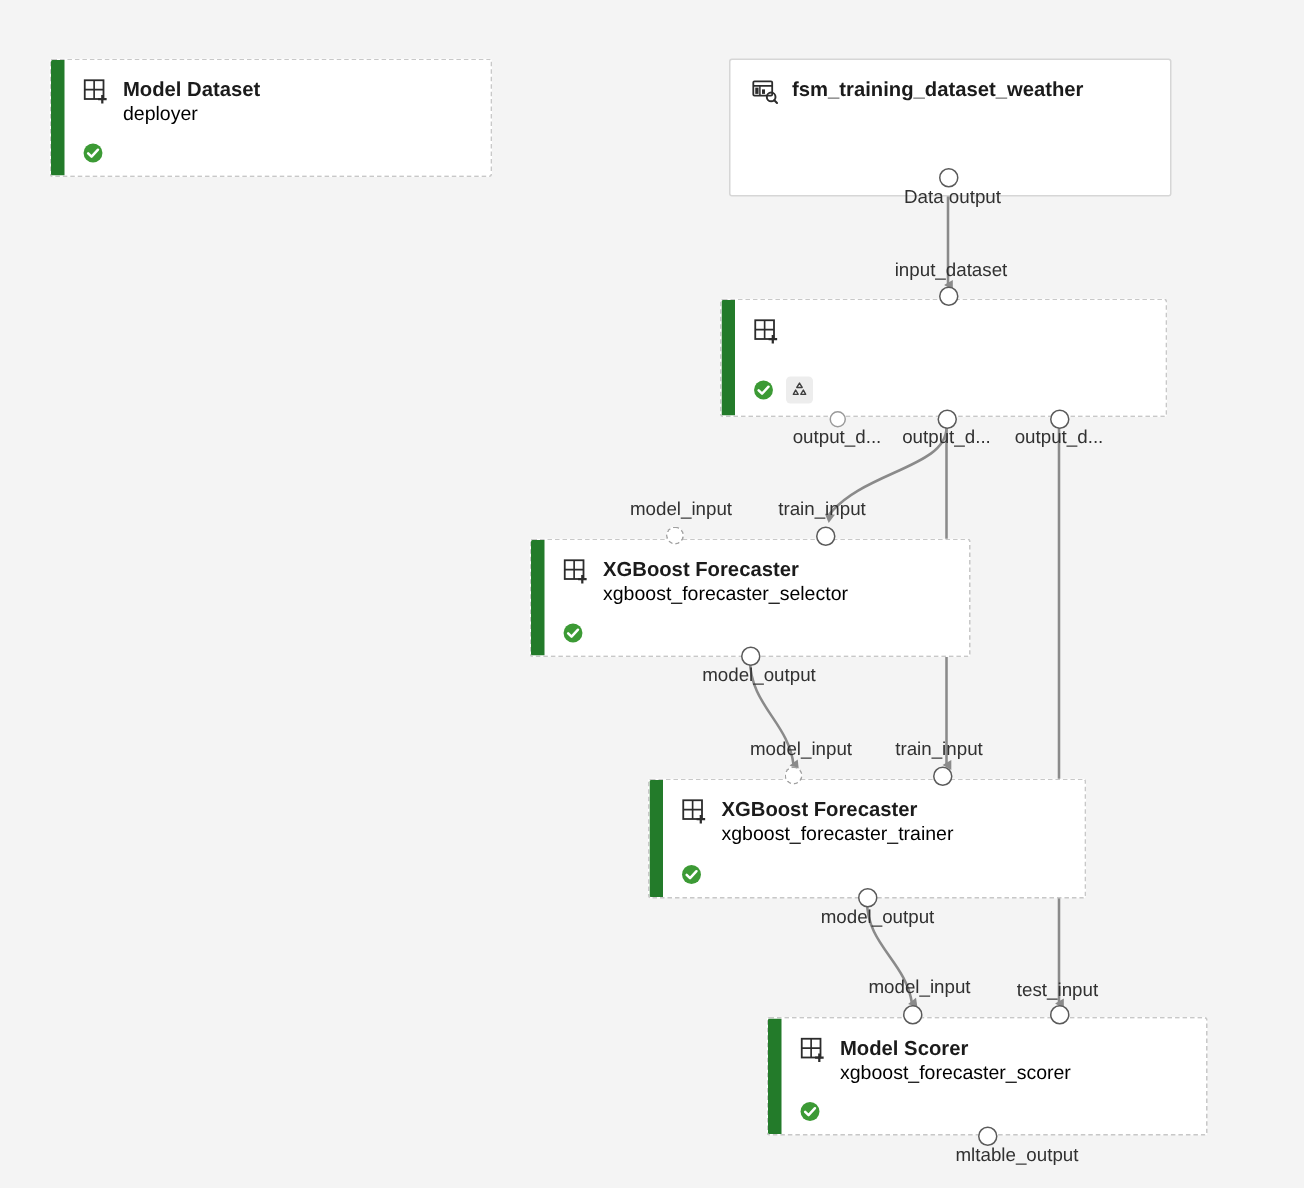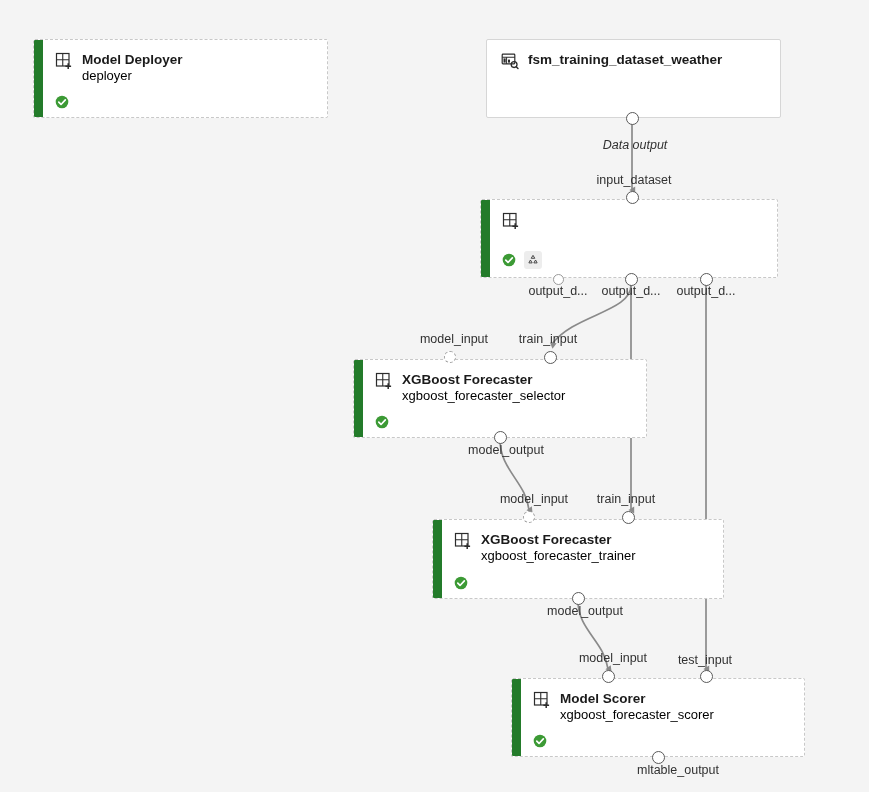--- a/index.html
+++ b/index.html
@@ -198,34 +198,34 @@
           <span class="node-icon">
             <svg viewBox="0 0 18 18" width="18" height="18">
               <rect x="1.5" y="1.5" width="12.5" height="12.5" fill="none" stroke="#2c2c2c" stroke-width="1.2"></rect>
               <line x1="7.75" y1="1.5" x2="7.75" y2="14" stroke="#2c2c2c" stroke-width="1.1"></line>
               <line x1="1.5" y1="7.75" x2="14" y2="7.75" stroke="#2c2c2c" stroke-width="1.1"></line>
               <line x1="13.2" y1="11.3" x2="13.2" y2="17" stroke="#2c2c2c" stroke-width="1.5"></line>
               <line x1="10.4" y1="14.15" x2="16.1" y2="14.15" stroke="#2c2c2c" stroke-width="1.5"></line>
             </svg>
           </span>
           <div class="node-titles">
-            <div class="node-title">Model Deployer</div>
+            <div class="node-title">Model Dataset</div>
             <div class="node-sub">deployer</div>
           </div>
         </div>
         <div class="node-status">
           <svg class="status-check" viewBox="0 0 16 16">
             <circle cx="8" cy="8" r="7.2" fill="#3c9a35"></circle>
             <path d="M4.3,8.2 L6.9,10.8 L11.8,5.5" fill="none" stroke="#ffffff" stroke-width="1.9" stroke-linecap="round" stroke-linejoin="round"></path>
           </svg>
         </div>
       </div>
     </div>
 
-    <div class="node plain" style="left:486px; top:39px; width:295px; height:79px;">
+    <div class="node plain" style="left:486px; top:39px; width:295px; height:92px;">
       <div class="node-body" style="padding-left:14px;">
         <div class="node-head">
           <span class="node-icon">
             <svg viewBox="0 0 18 18" width="18" height="18">
               <rect x="1.2" y="2.2" width="12.6" height="9.6" rx="0.8" fill="none" stroke="#2c2c2c" stroke-width="1.2"></rect>
               <line x1="1.2" y1="5.2" x2="13.8" y2="5.2" stroke="#2c2c2c" stroke-width="1.1"></line>
               <line x1="5.6" y1="5.2" x2="5.6" y2="11.8" stroke="#2c2c2c" stroke-width="1"></line>
               <rect x="2.5" y="6.4" width="2.2" height="4.2" fill="#2c2c2c"></rect>
               <rect x="7.0" y="7.6" width="2.0" height="3.0" fill="#2c2c2c"></rect>
               <circle cx="13.1" cy="12.6" r="2.9" fill="none" stroke="#2c2c2c" stroke-width="1.3"></circle>
@@ -347,21 +347,21 @@
             <path d="M4.3,8.2 L6.9,10.8 L11.8,5.5" fill="none" stroke="#ffffff" stroke-width="1.9" stroke-linecap="round" stroke-linejoin="round"></path>
           </svg>
         </div>
       </div>
     </div>
   </div>
 
   <div id="port-layer">
 
     <div class="port" style="left:632px; top:118px;"></div>
-    <div class="port-label" style="left:635px; top:138px;font-style:italic;">Data output</div>
+    <div class="port-label" style="left:635px; top:124px;">Data output</div>
 
     <div class="port" style="left:632px; top:197px;"></div>
     <div class="port-label" style="left:634px; top:173px;">input_dataset</div>
 
     <div class="port small" style="left:558px; top:279px;"></div>
     <div class="port-label" style="left:558px; top:284px;">output_d...</div>
 
     <div class="port" style="left:631px; top:279px;"></div>
     <div class="port-label" style="left:631px; top:284px;">output_d...</div>
 

